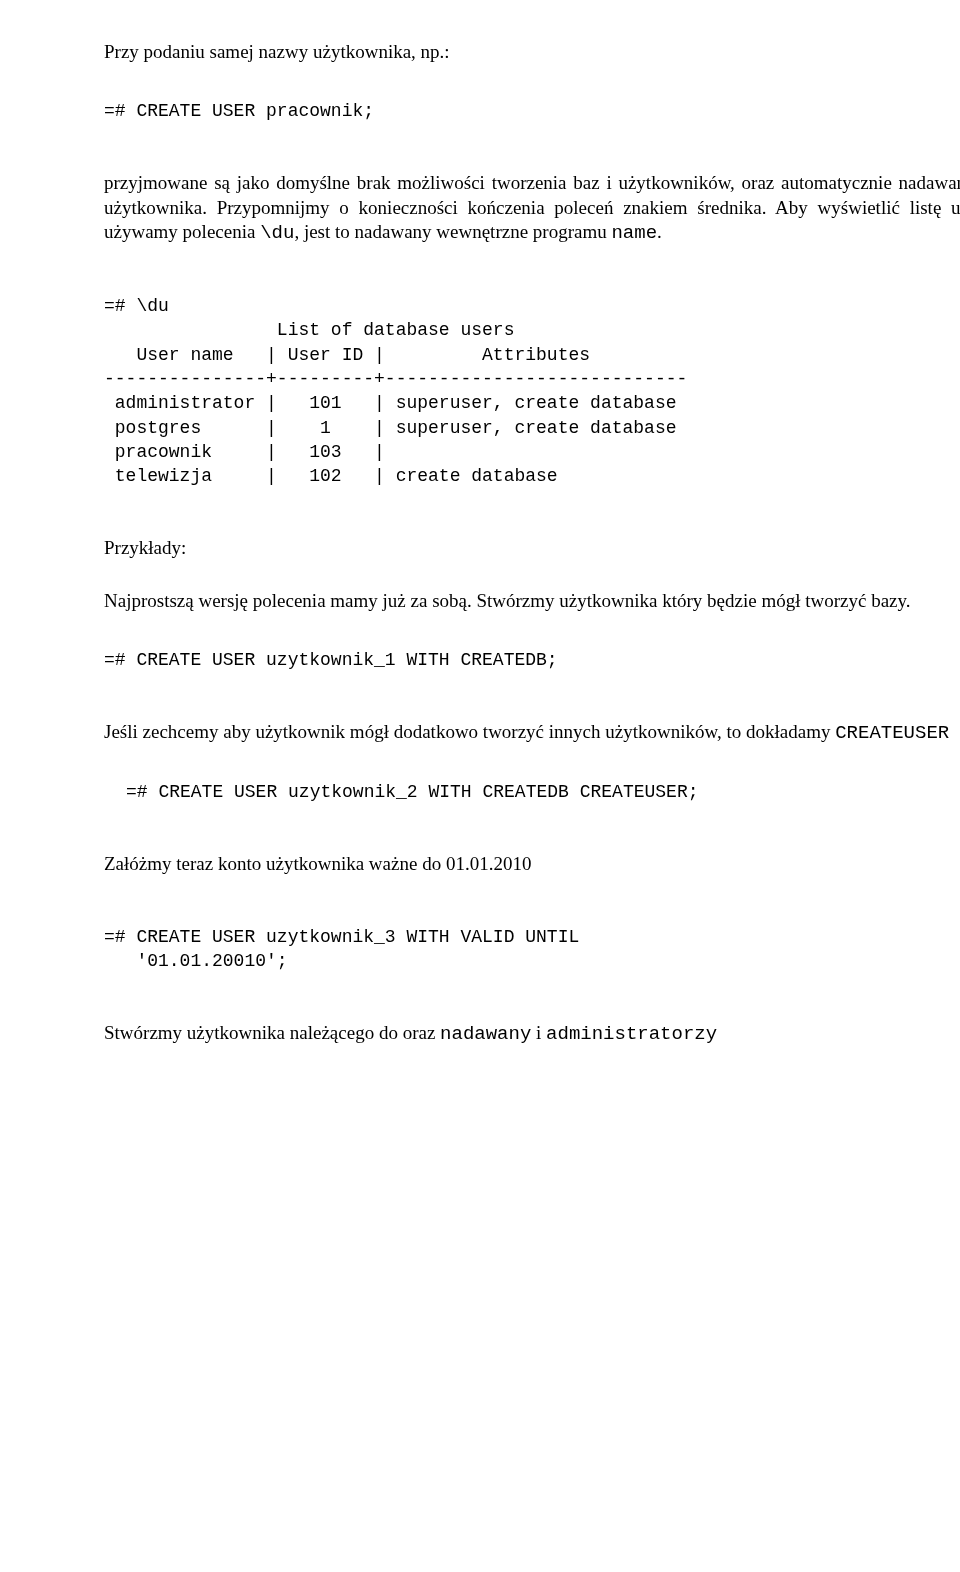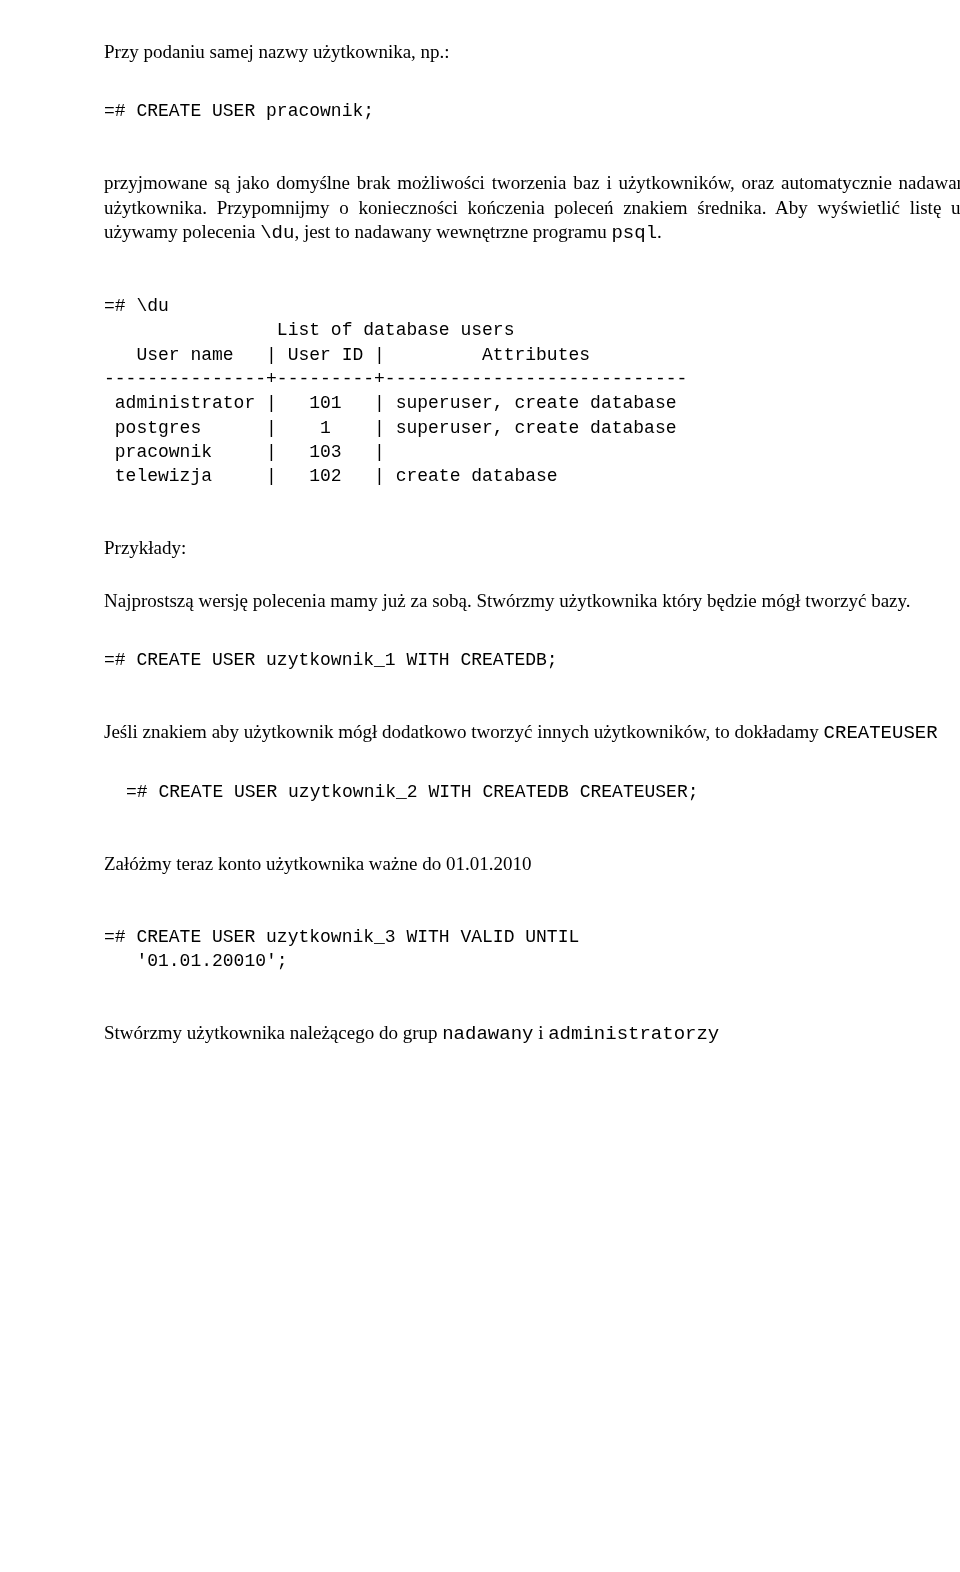--- a/index.html
+++ b/index.html
@@ -44,46 +44,46 @@
   }
 </style>
 </head>
 <body>
 
 <p class="para gap-med">Przy podaniu samej nazwy użytkownika, np.:</p>
 
 <div class="code gap-large">=# CREATE USER pracownik;</div>
 
 <p class="para gap-large">
-  <span>przyjmowane są jako domyślne brak możliwości tworzenia baz i użytkowników, oraz automatycznie nadawany jest numer użytkownika. Przypomnijmy o konieczności kończenia poleceń znakiem średnika. Aby wyświetlić listę użytkowników używamy polecenia </span><span class="mono-inline">\du</span><span>, jest to nadawany wewnętrzne programu </span><span class="mono-inline">psql</span><span>.</span>
+  <span>przyjmowane są jako domyślne brak możliwości tworzenia baz i użytkowników, oraz automatycznie nadawany jest numer użytkownika. Przypomnijmy o konieczności kończenia poleceń znakiem średnika. Aby wyświetlić listę użytkowników używamy polecenia </span><span class="mono-inline">\du</span><span>, jest to nadawany wewnętrzne programu </span><span class="mono-inline">name</span><span>.</span>
 </p>
 
 <div class="code gap-large">=# \du
                 List of database users
    User name   | User ID |         Attributes
 ---------------+---------+----------------------------
  administrator |   101   | superuser, create database
  postgres      |    1    | superuser, create database
  pracownik     |   103   |
  telewizja     |   102   | create database</div>
 
 <p class="para label">Przykłady:</p>
 
 <p class="para gap-med">Najprostszą wersję polecenia mamy już za sobą. Stwórzmy użytkownika który będzie mógł tworzyć bazy.</p>
 
 <div class="code gap-large">=# CREATE USER uzytkownik_1 WITH CREATEDB;</div>
 
 <p class="para gap-med">
-  <span>Jeśli znakiem aby użytkownik mógł dodatkowo tworzyć innych użytkowników, to dokładamy </span><span class="mono-inline">CREATEUSER</span>
+  <span>Jeśli zechcemy aby użytkownik mógł dodatkowo tworzyć innych użytkowników, to dokładamy </span><span class="mono-inline">CREATEUSER</span>
 </p>
 
 <div class="code code-indent gap-large">=# CREATE USER uzytkownik_2 WITH CREATEDB CREATEUSER;</div>
 
 <p class="para gap-large">Załóżmy teraz konto użytkownika ważne do 01.01.2010</p>
 
 <div class="code gap-large">=# CREATE USER uzytkownik_3 WITH VALID UNTIL
    '01.01.20010';</div>
 
 <p class="para">
-  <span>Stwórzmy użytkownika należącego do grup </span><span class="mono-inline">nadawany</span><span> i </span><span class="mono-inline">administratorzy</span>
+  <span>Stwórzmy użytkownika należącego do oraz </span><span class="mono-inline">nadawany</span><span> i </span><span class="mono-inline">administratorzy</span>
 </p>
 
 <div class="pagenum">5</div>
 
 </body></html>

